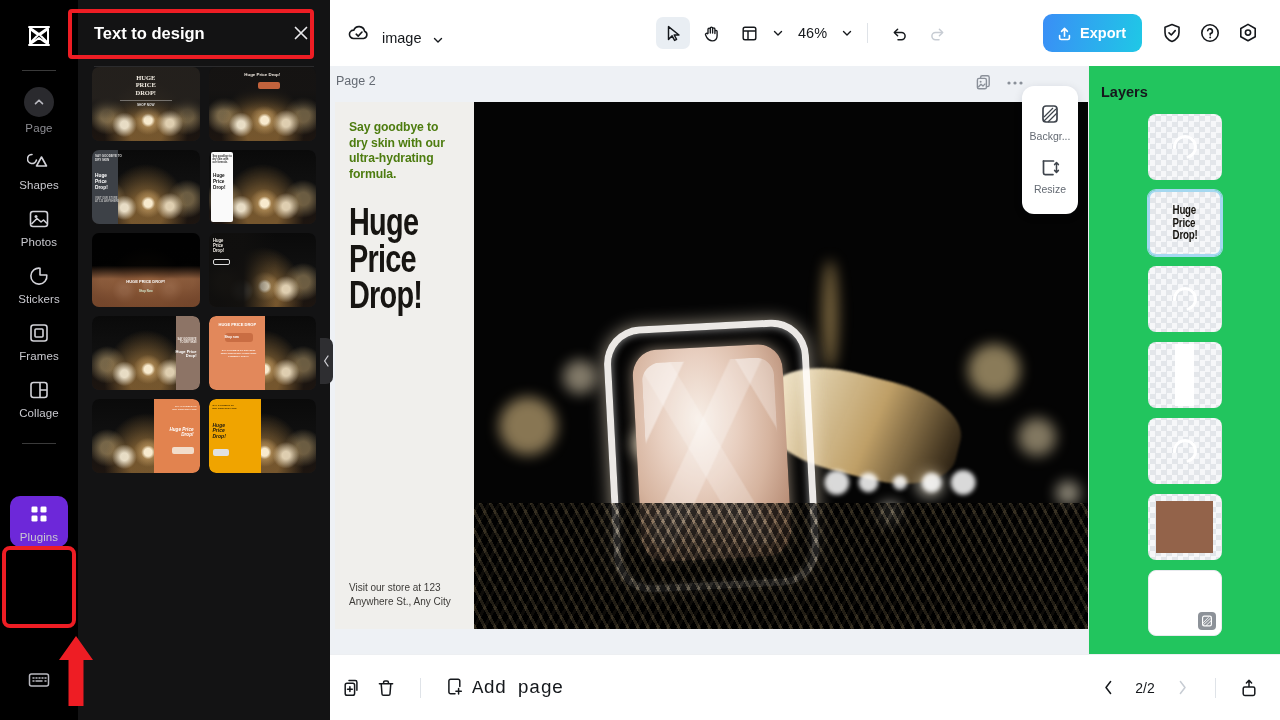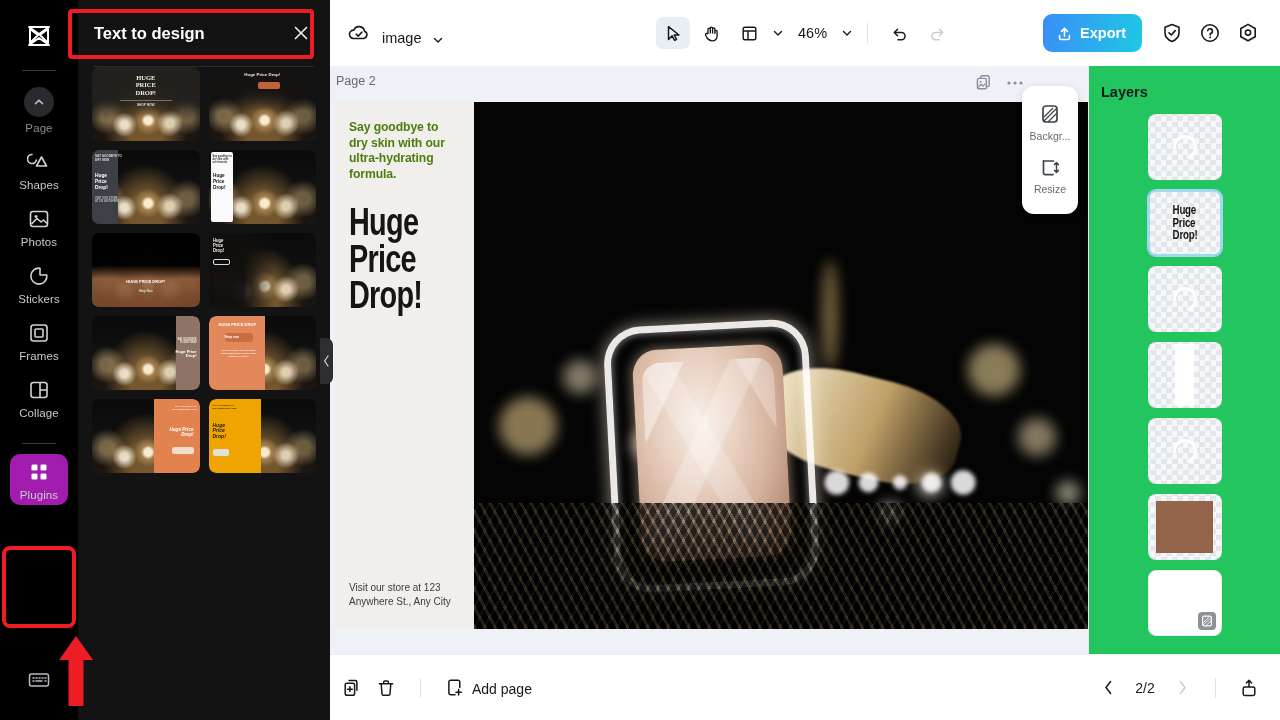--- a/index.html
+++ b/index.html
@@ -26,21 +26,21 @@
     display: flex; flex-direction: column; align-items: center; gap: 5px;
     cursor: pointer;
   }
   .rail-item .ico { width: 24px; height: 24px; display:block; }
   .rail-item .lbl { font-size: 11.5px; color: #c9c9cf; letter-spacing: .1px; }
   .rail-item.dim .lbl { color: #8c8c92; }
   .rail-item.circle-ico .ico {
     width: 30px; height: 30px; border-radius: 50%; background: #2a2a2e;
     display:flex; align-items:center; justify-content:center;
   }
-  .rail-item.active { background: #a21caf; }
+  .rail-item.active { background: #6d28d9; margin-top: 42px; }
   .rail-bottom { margin-top: auto; margin-bottom: 22px; }
 
   
   .ann-box {
     position: absolute; border: 4px solid #ee1d24; border-radius: 4px;
     pointer-events: none; z-index: 60;
   }
   .ann-arrow { position: absolute; z-index: 60; pointer-events: none; }
 
   
@@ -262,22 +262,22 @@
   }
 
   
   .bottombar {
     position: absolute; left: 326px; right: 0; bottom: 0; height: 66px;
     background: #fff; border-top: 1px solid #edeff2;
     display: flex; align-items: center; z-index: 10;
   }
   .bb-left { display:flex; align-items:center; gap: 14px; padding-left: 16px; }
   .addpage {
-    display:flex; align-items:flex-end; gap:8px; cursor:pointer;
-    font-size: 14px; color:#15181c;
+    display:flex; align-items:flex-start; gap:8px; cursor:pointer;
+    font-size: 19px; color:#15181c;font-family:Liberation Mono, monospace;
   }
   .bb-right { margin-left:auto; display:flex; align-items:center; gap:10px; padding-right:18px; }
   .pagecount { font-size: 14px; color:#15181c; min-width: 28px; text-align:center; }
   .chev-btn { width:26px;height:26px; display:flex;align-items:center;justify-content:center; cursor:pointer; }
   svg { display:block; }
 </style>
 </head>
 <body>
 
 <div id="app">

